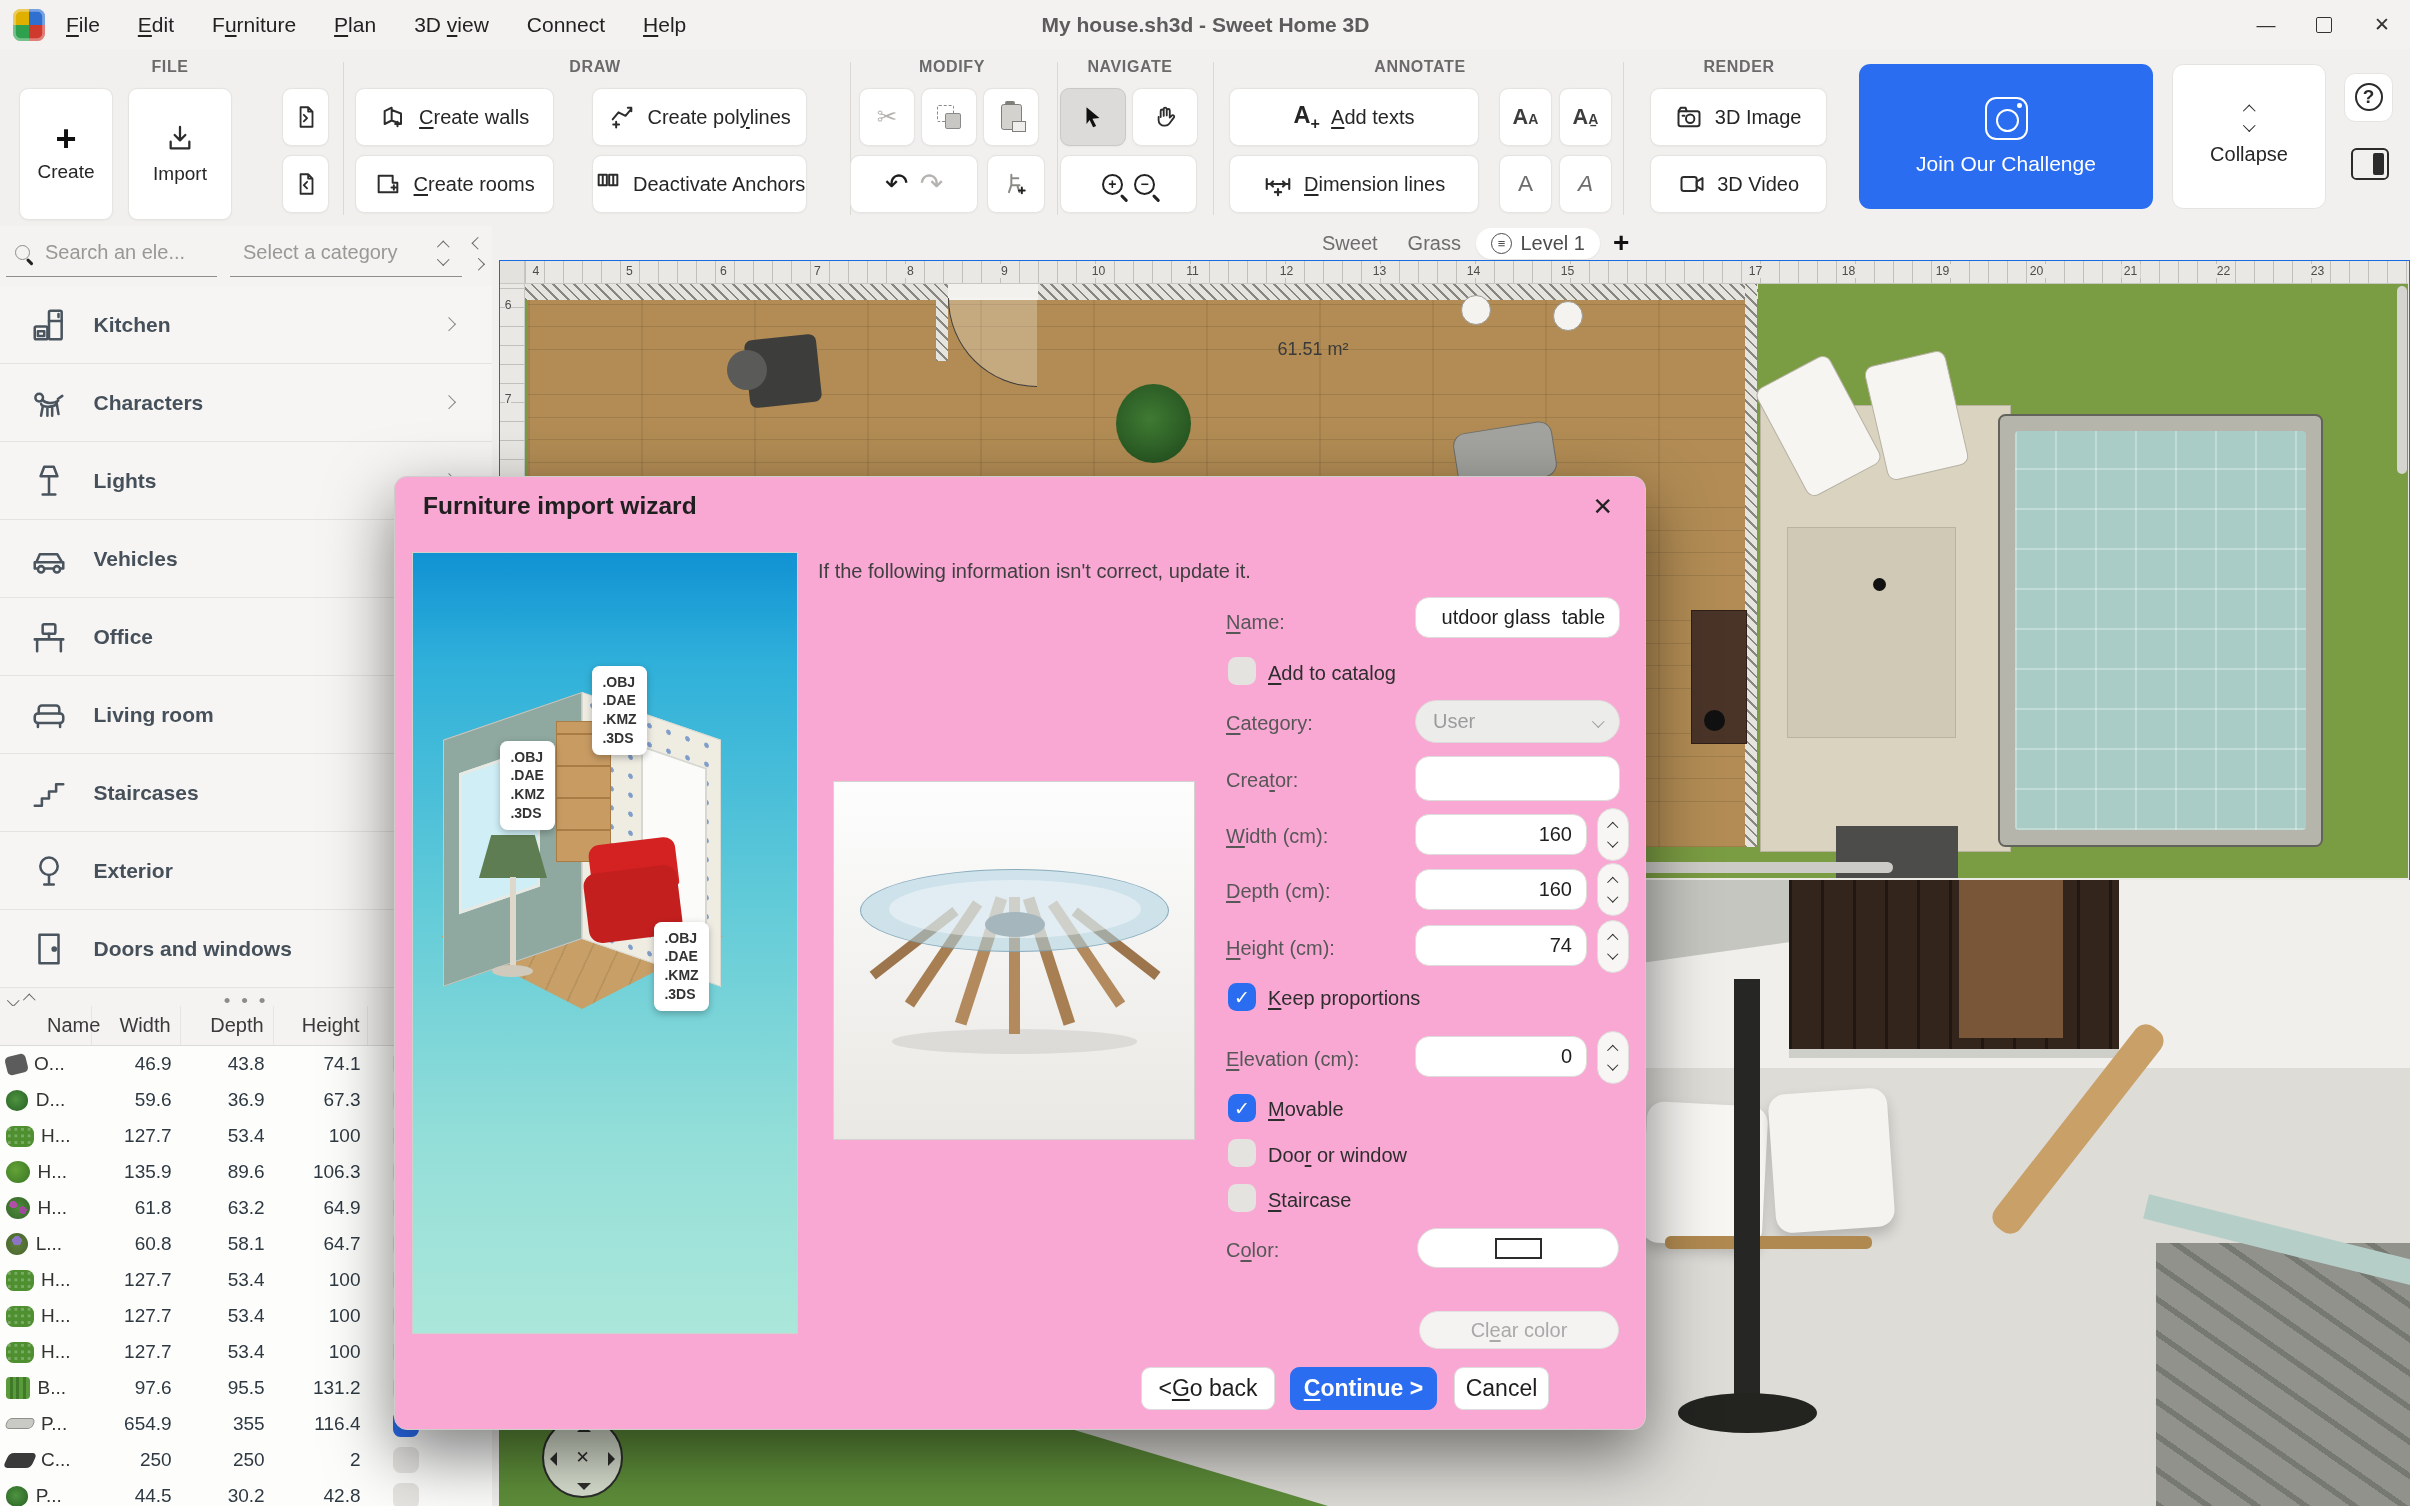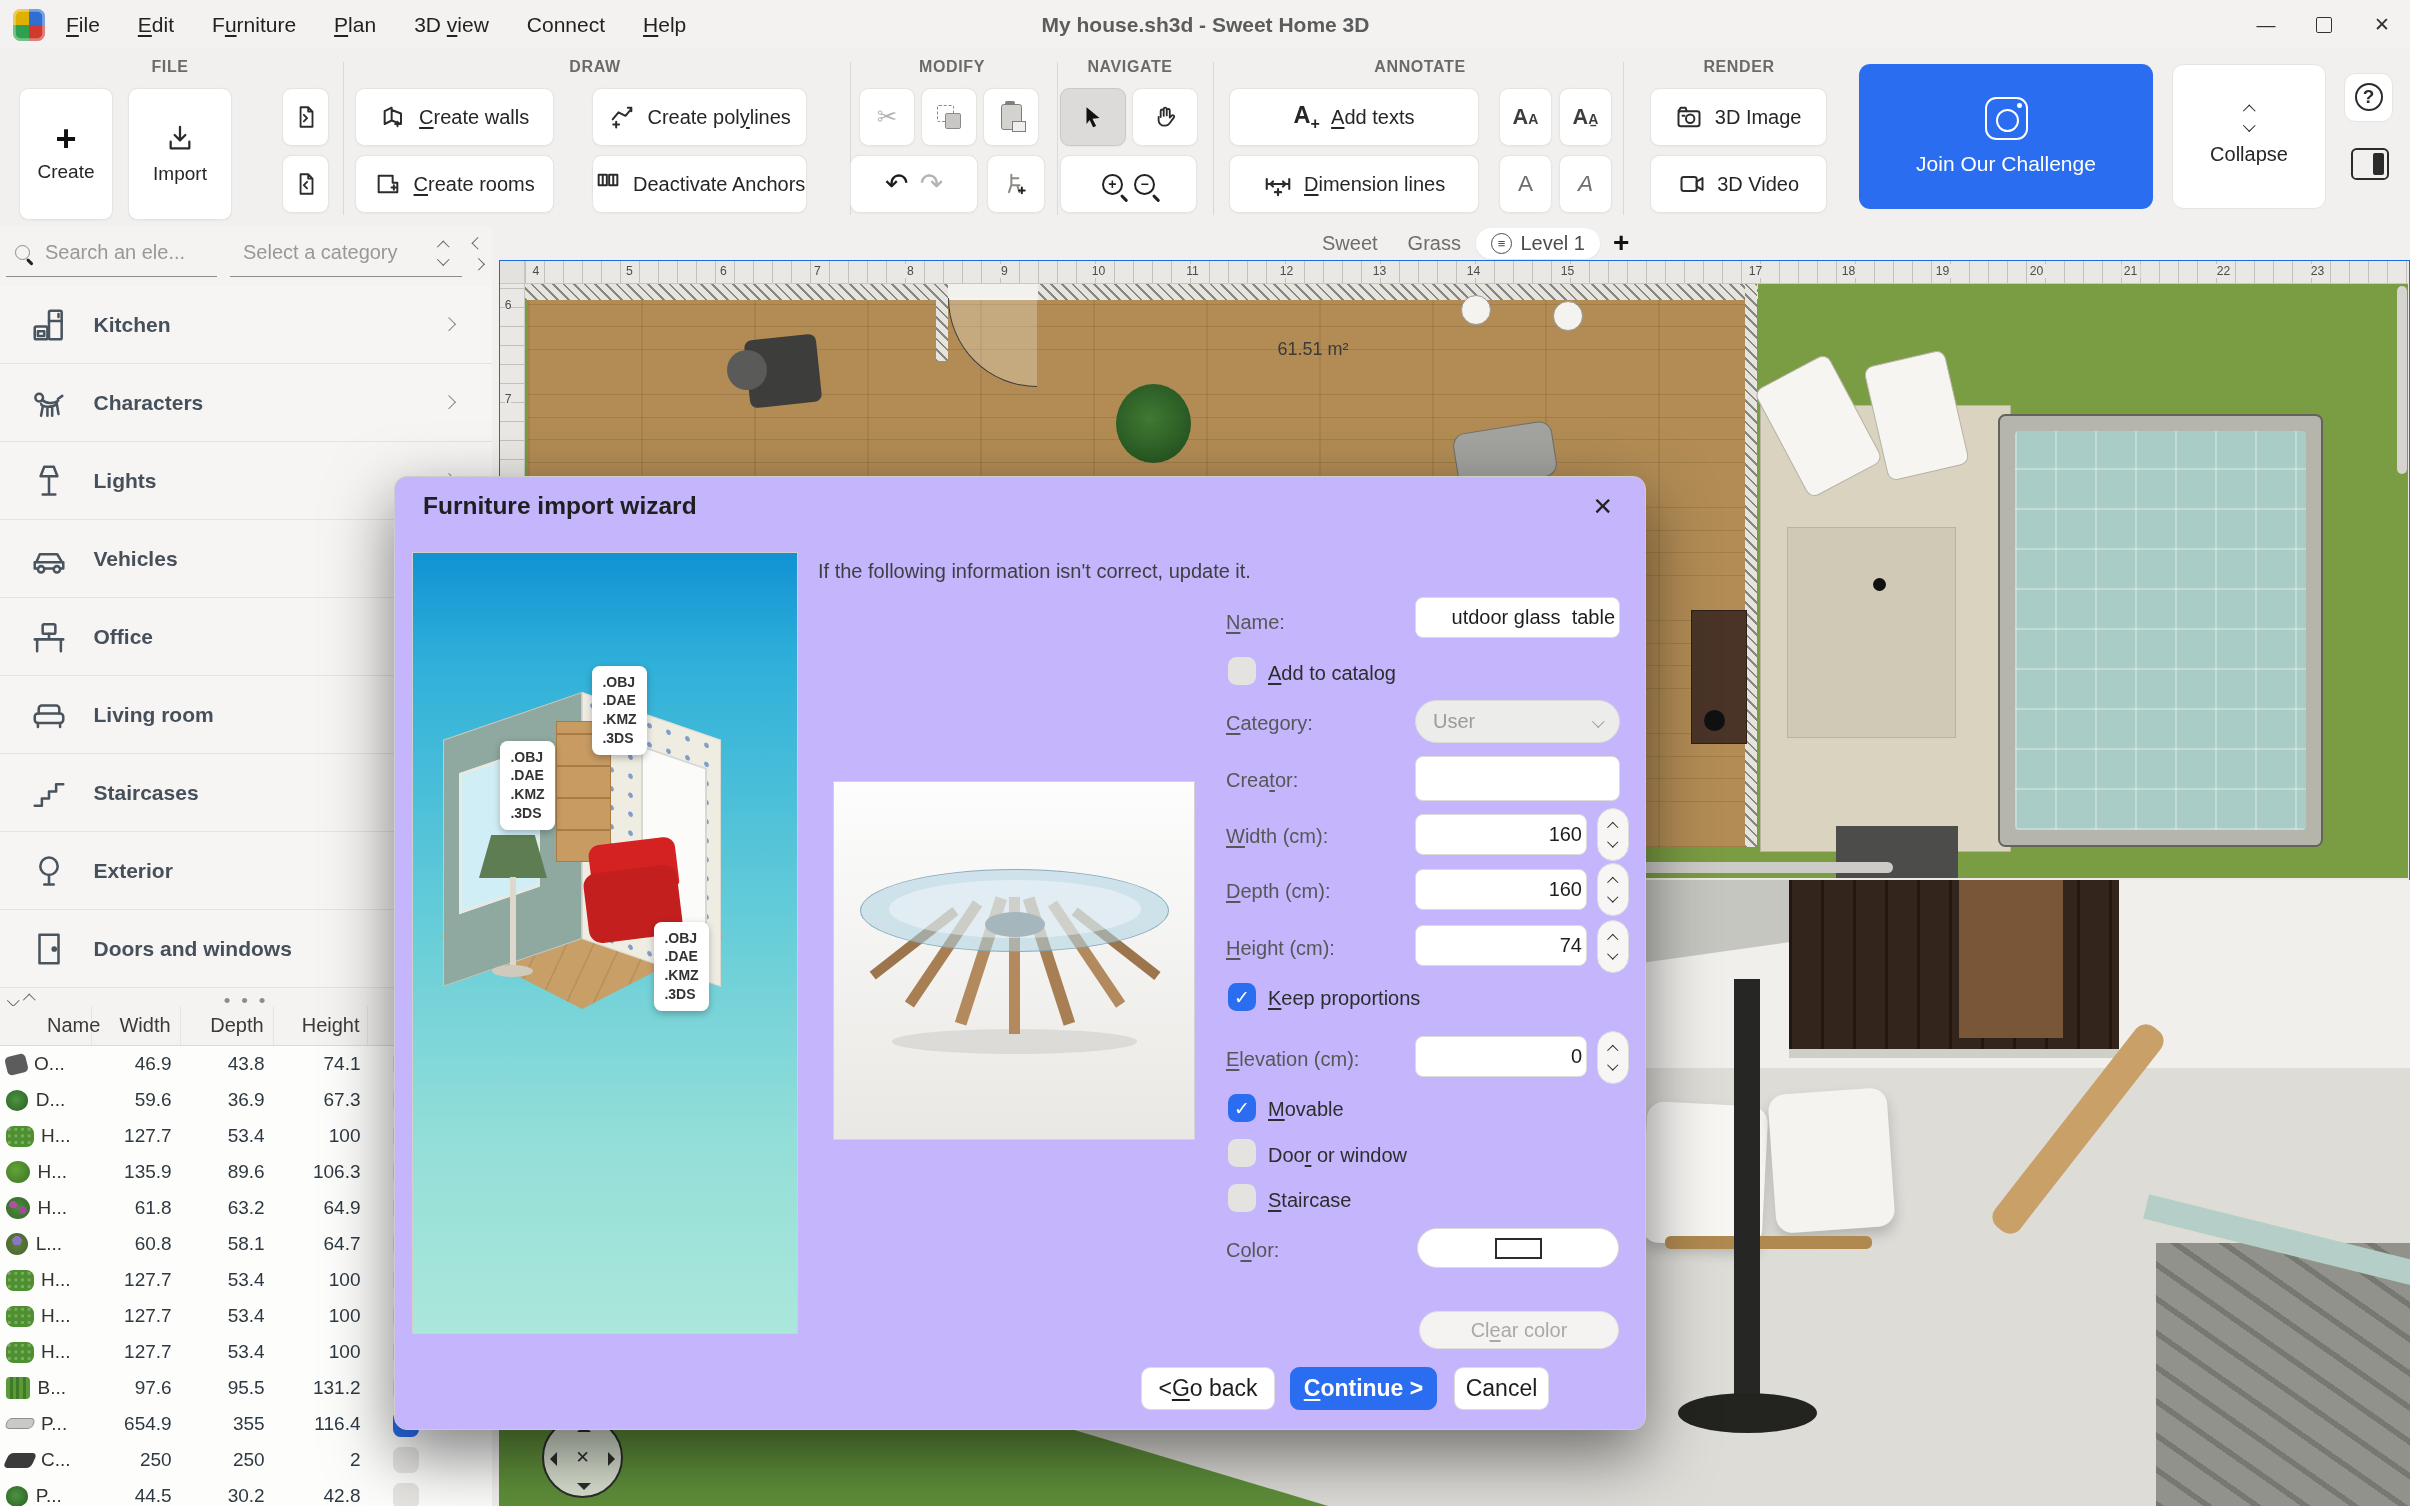--- a/index.html
+++ b/index.html
@@ -127,33 +127,33 @@
                      repeating-linear-gradient(90deg,rgba(0,0,0,.07) 0 1.9px,transparent 1.9px 113px);}
   .hatch{position:absolute;background:repeating-linear-gradient(45deg,#87877f 0 1.9px,#e6e4df 1.9px 7.5px);}
   .arealabel{position:absolute;font-size:18px;color:#3a3a3a;}
 
   
   .v3d{position:absolute;left:499px;top:880px;width:1911px;height:626px;background:#e6e5e1;overflow:hidden;}
   .compass{position:absolute;width:81px;height:81px;border:2.8px solid #2e2e2c;border-radius:50%;background:rgba(238,238,235,.85);}
   .tri{position:absolute;width:0;height:0;border:7.5px solid transparent;}
 
   
-  .dialog{position:absolute;left:394px;top:476px;width:1252px;height:954px;background:#c4b5fd;border:0.9px solid #cfcdca;
+  .dialog{position:absolute;left:394px;top:476px;width:1252px;height:954px;background:#f9a8d4;border:0.9px solid #cfcdca;
           border-radius:13px;box-shadow:0 24.5px 66px rgba(0,0,0,.5);}
   .dtitle{position:absolute;left:28px;top:15px;font-size:24.5px;font-weight:700;color:#1f1f1f;}
   .dclose{position:absolute;right:32px;top:15px;font-size:24.5px;color:#222;}
   .wizimg{position:absolute;left:17px;top:75px;width:386px;height:782px;border:0.9px solid #d2d0cc;overflow:hidden;
           background:linear-gradient(180deg,#1192d3 0%,#2fb0da 14%,#62cbd8 45%,#93ded8 75%,#abe7da 100%);}
   .tag{position:absolute;background:#fff;border-radius:7.5px;padding:6.6px 10.4px;font-size:14px;font-weight:700;color:#333;
        line-height:1.35;box-shadow:0 2.8px 7.5px rgba(0,0,0,.25);}
   .instr{position:absolute;left:423px;top:83px;width:584px;font-size:20px;color:#3f3f3f;}
   .ppane{position:absolute;left:438px;top:304px;width:362px;height:359px;background:linear-gradient(#fdfdfd,#e9e8e4);border:0.9px solid #d5d3cf;}
   .flabel{position:absolute;left:831px;font-size:20px;color:#575757;}
-  .ffield{position:absolute;left:1020px;height:41px;background:#fff;border:0.9px solid #dedcd8;border-radius:8px;
-          display:flex;align-items:center;justify-content:flex-end;padding:0 4px;font-size:20px;color:#1e1e1e;}
+  .ffield{position:absolute;left:1020px;height:41px;background:#fff;border:0.9px solid #dedcd8;border-radius:14px;
+          display:flex;align-items:center;justify-content:flex-end;padding:0 14px;font-size:20px;color:#1e1e1e;}
   .fspin{position:absolute;left:1202px;width:32px;height:53px;background:#f7f6f4;border:0.9px solid #dedcd8;border-radius:16px;
          display:flex;flex-direction:column;align-items:center;justify-content:center;gap:6.6px;}
   .fspin .chev{width:7.5px;height:7.5px;border-color:#2b2b2b;}
   .dcheck{position:absolute;width:28px;height:28px;border-radius:8.5px;background:#e4e3e0;display:flex;align-items:center;justify-content:center;color:#fff;font-size:19px;}
   .dcheck.on{background:#2a6df0;}
   .dchecklabel{position:absolute;left:873px;font-size:20px;color:#2d2d2d;}
   .dropdown{position:absolute;left:1020px;width:205px;height:43px;background:#ececea;border:0.9px solid #dddbd7;border-radius:21.7px;
             display:flex;align-items:center;padding:0 17px;font-size:20px;color:#9b9b9b;}
   .dropdown .chev{margin-left:auto;border-color:#9b9b9b;}
   .colorbtn{position:absolute;left:1022px;width:202px;height:40px;background:#fff;border:0.9px solid #dedcd8;border-radius:20px;

